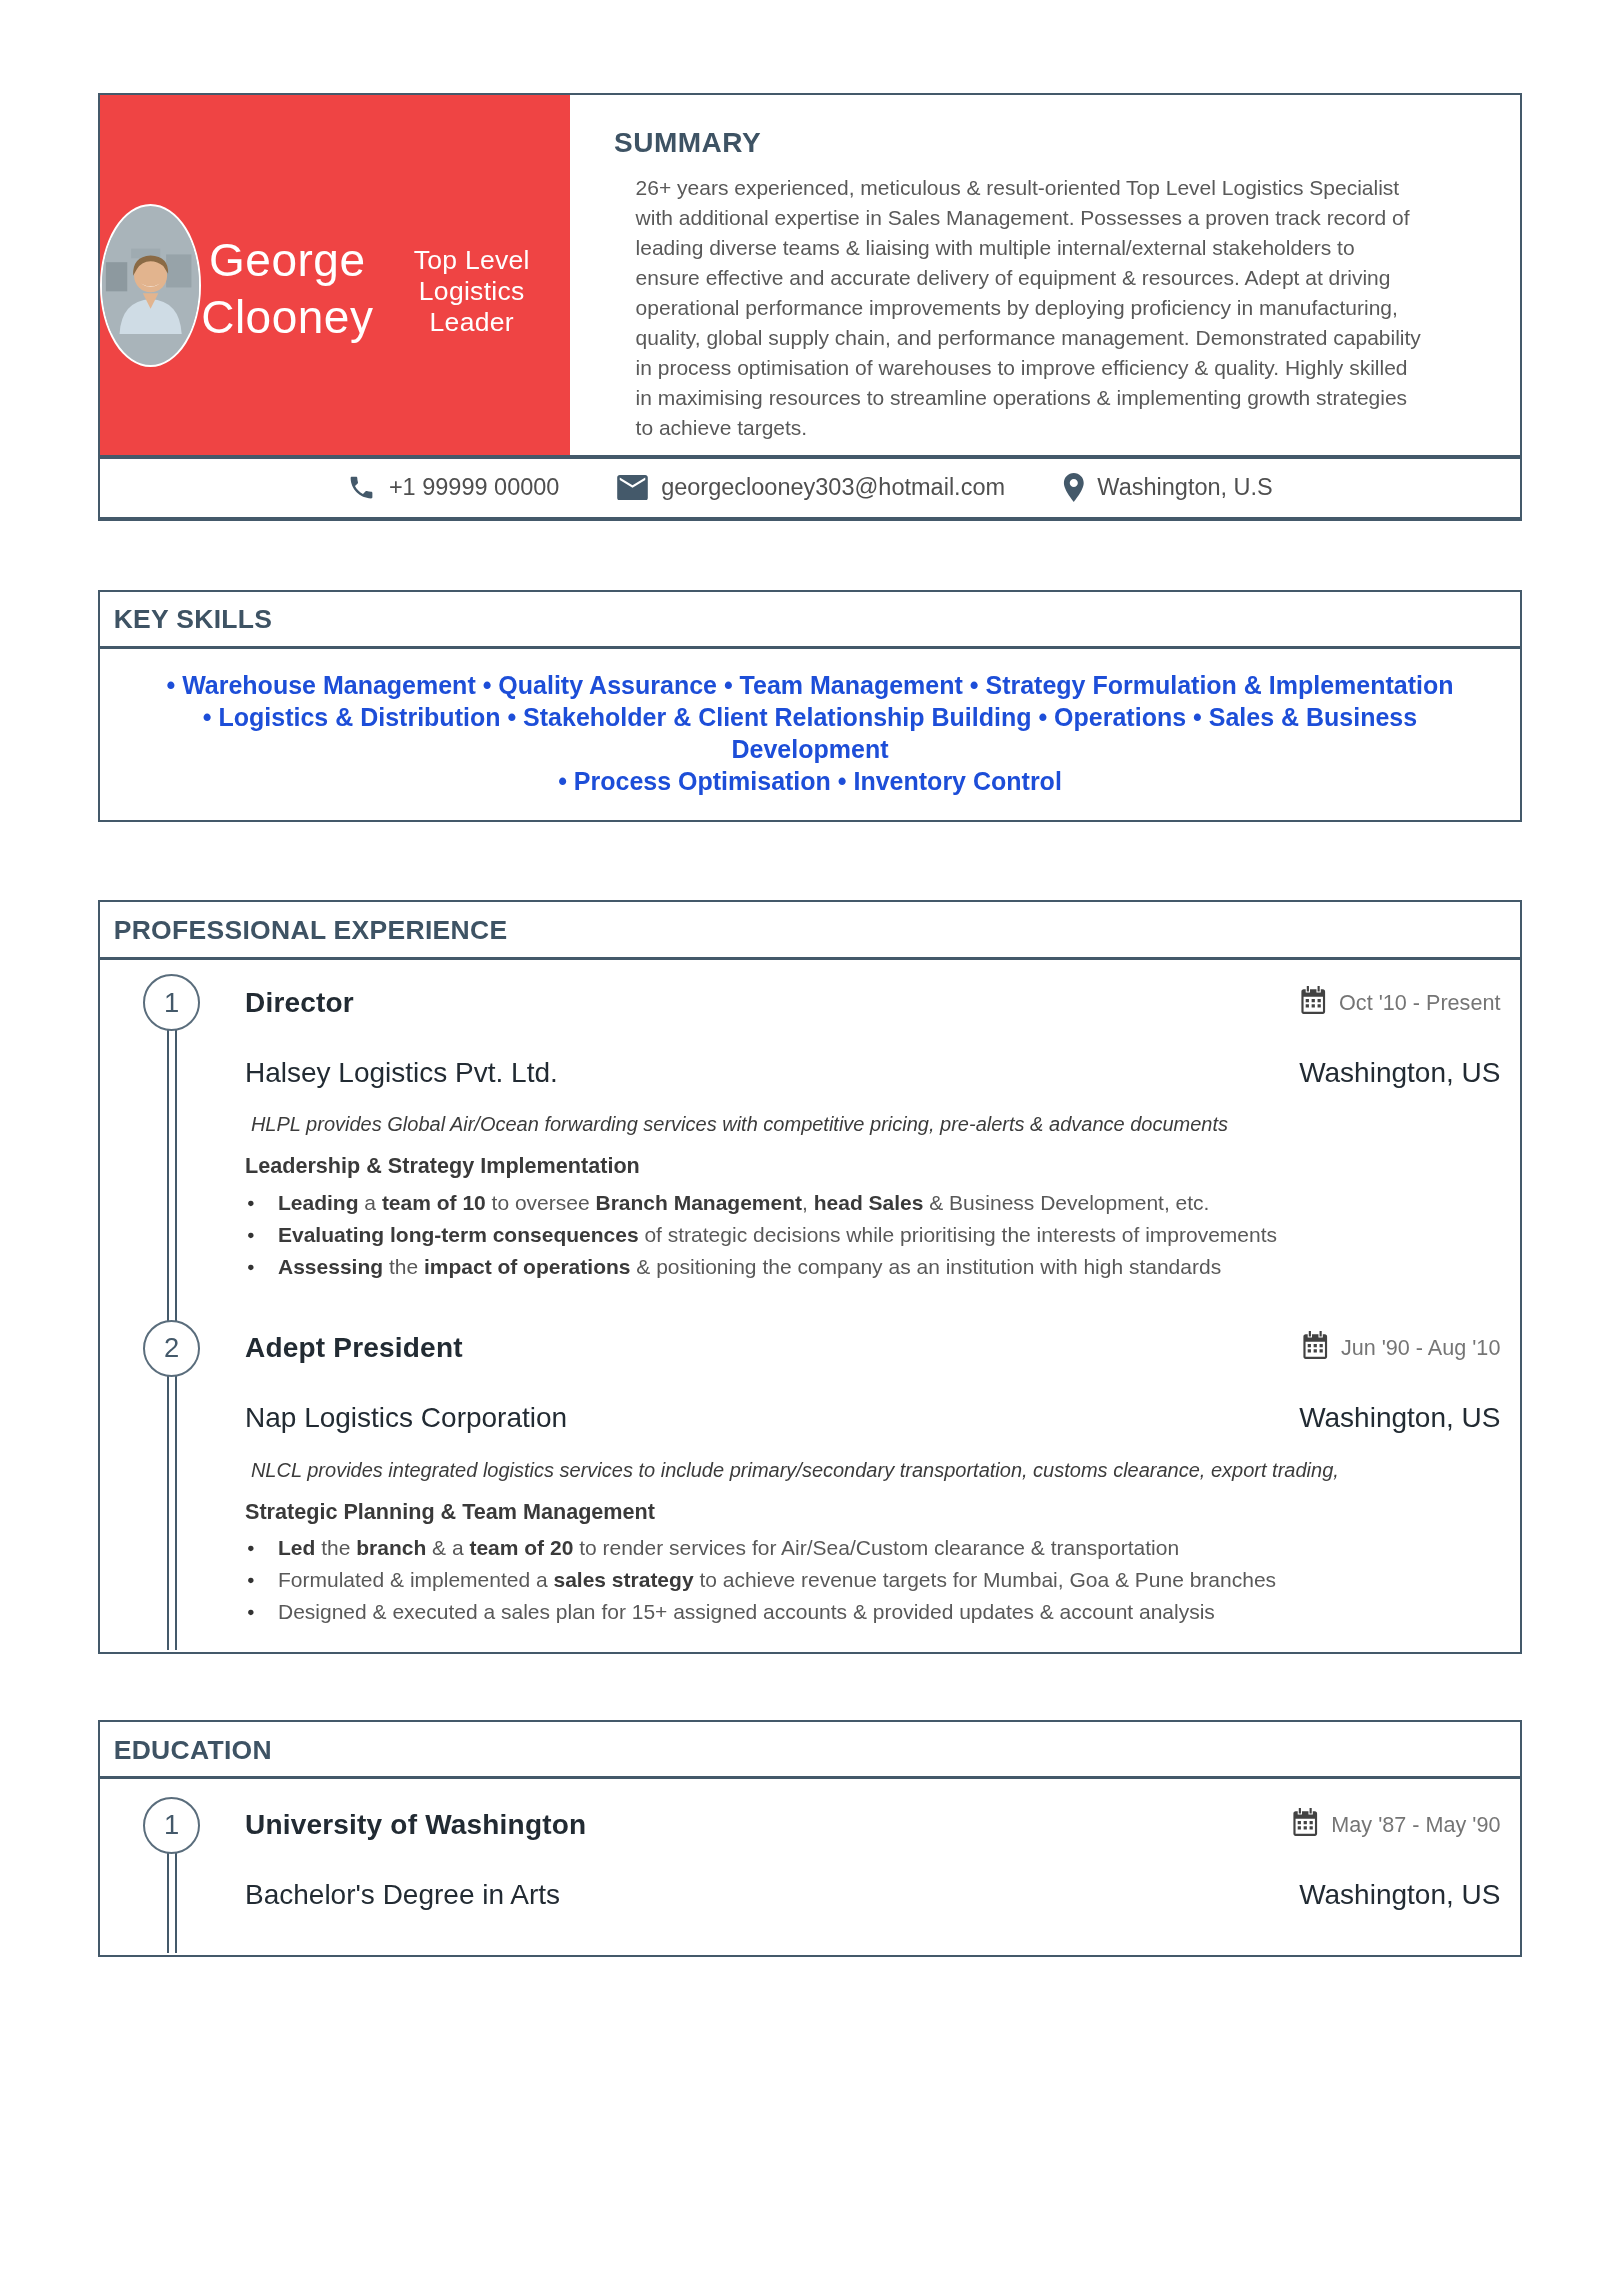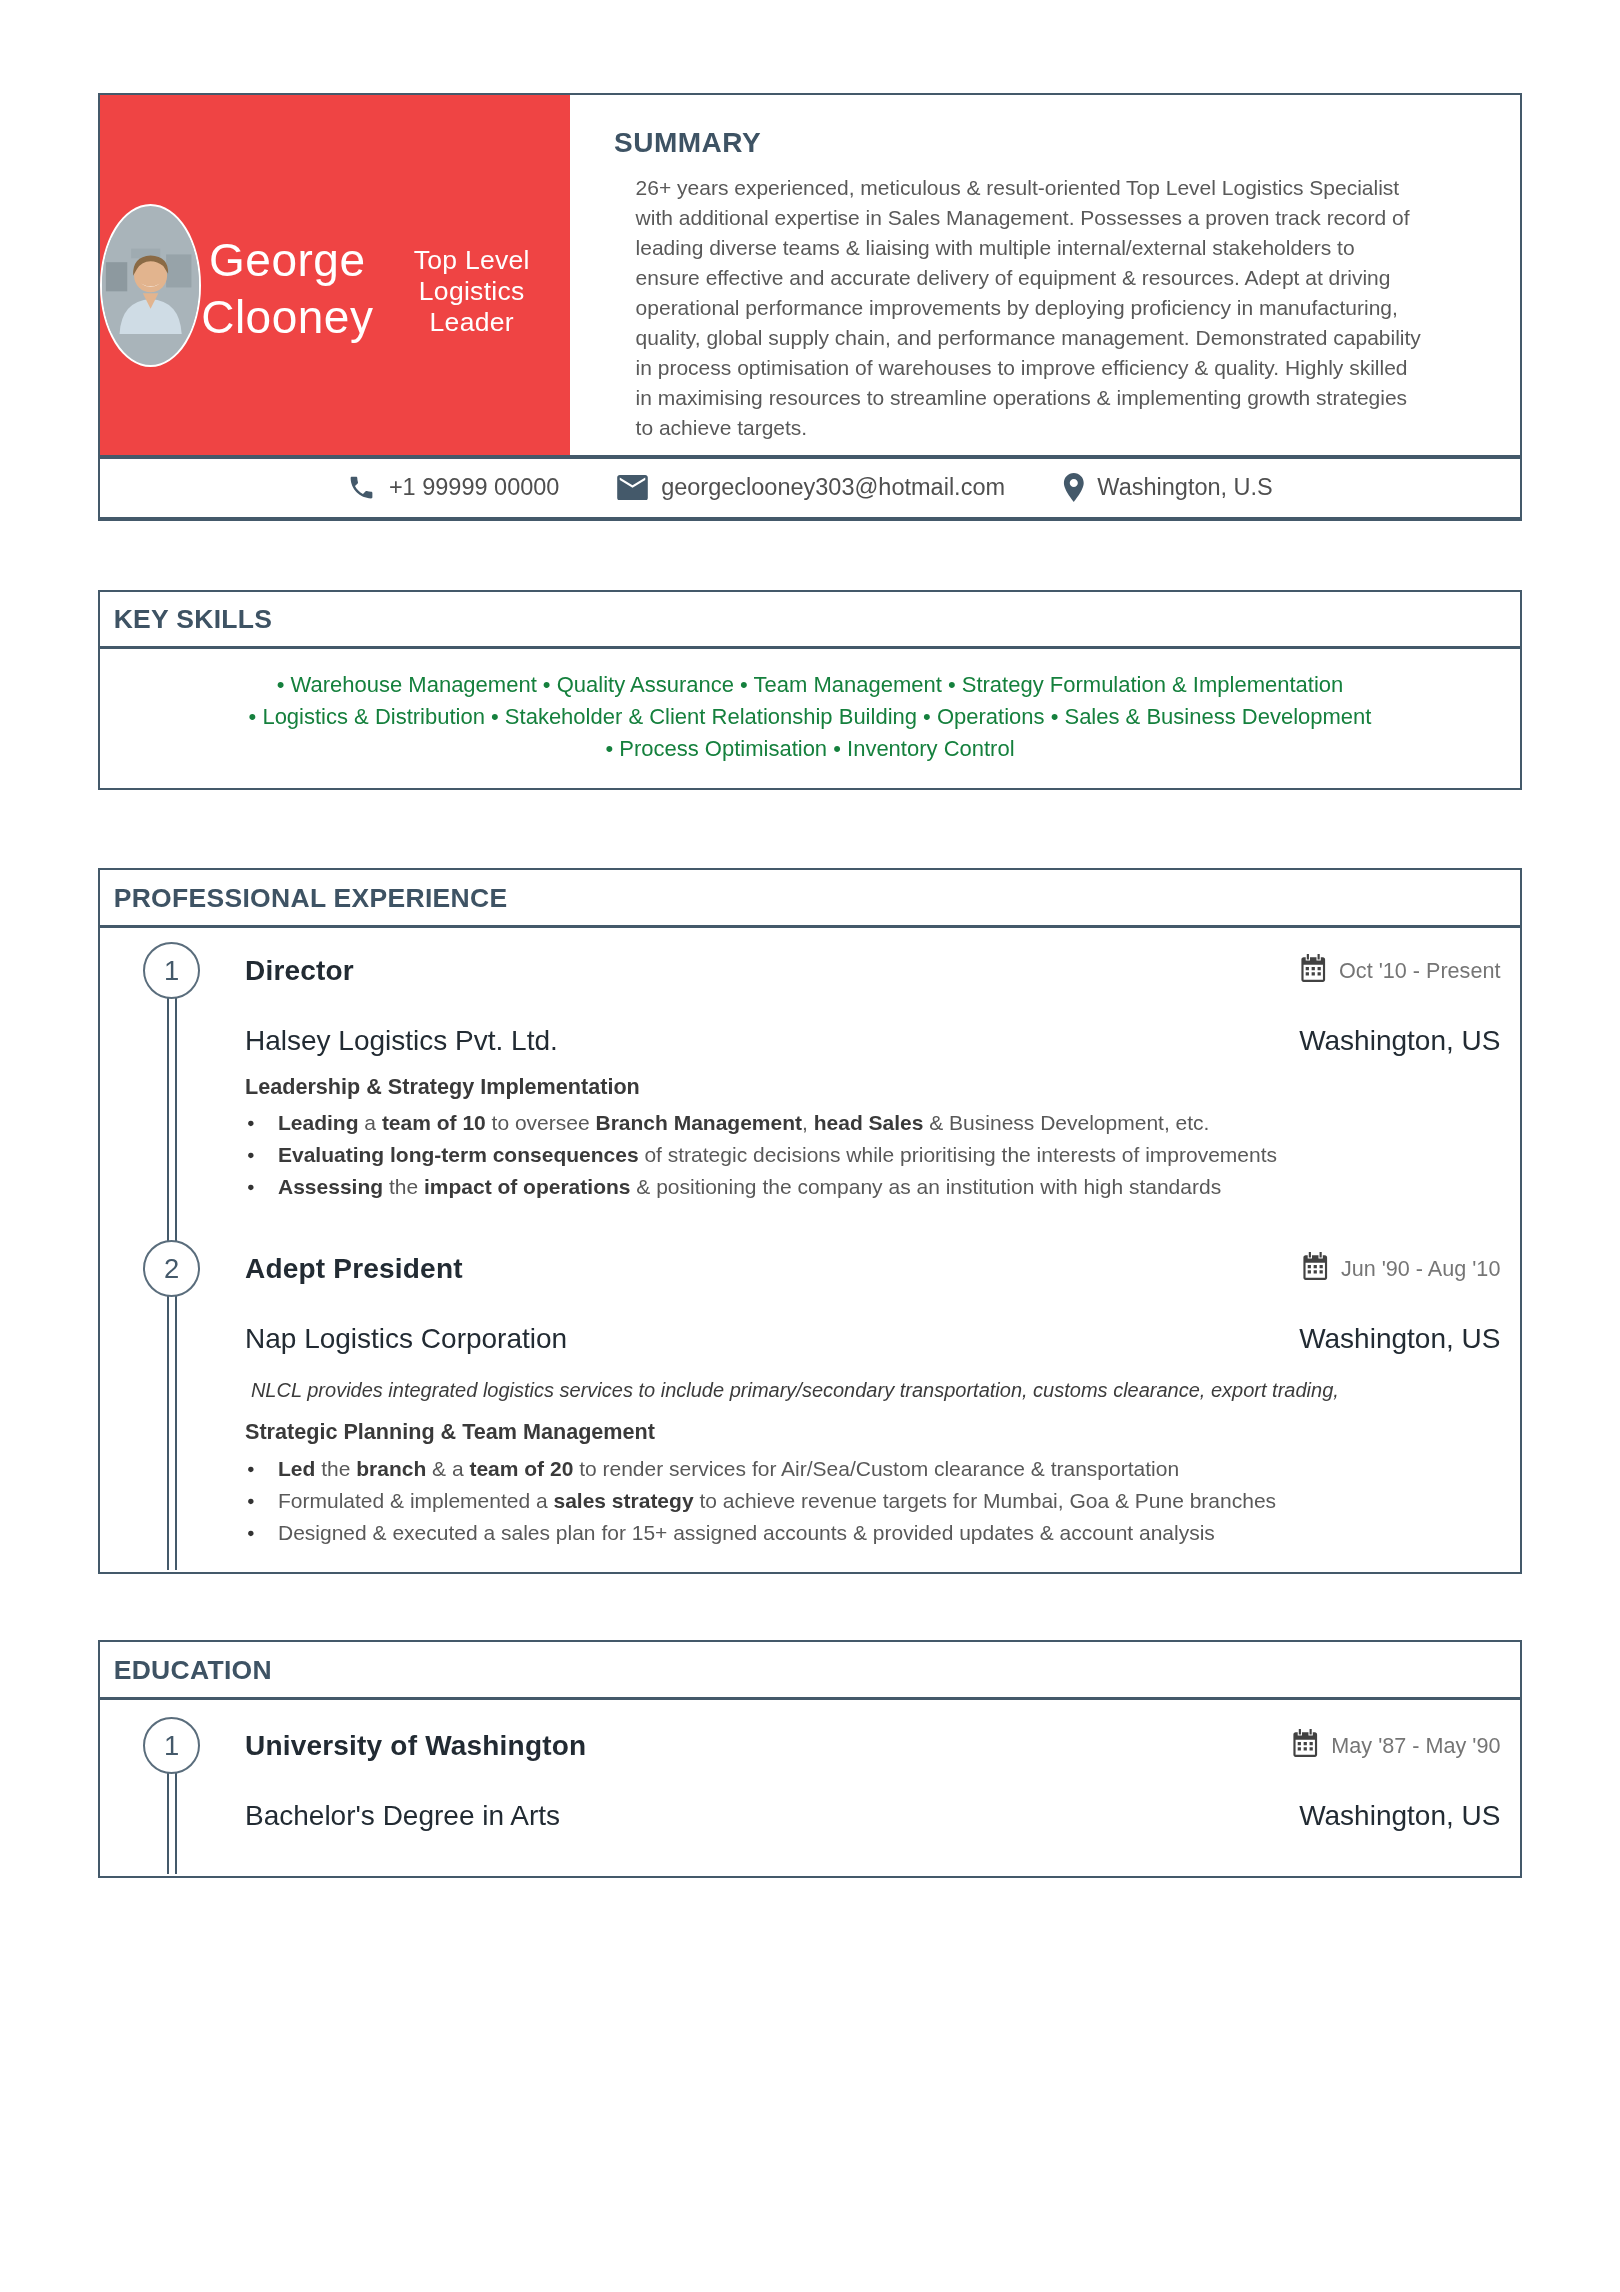--- a/index.html
+++ b/index.html
@@ -29,21 +29,21 @@
   .contact-item svg { display:block; }
 
   
   .box { border:2.5px solid #44596a; }
   .box-head { padding:12.7px 13.7px 10.8px; font-size:26.5px; font-weight:700; color:#3e5364;
               letter-spacing:0.3px; border-bottom:3.9px solid #44596a; }
   .gap-70 { height:69px; } .gap-80 { height:78px; } .gap-67 { height:66px; }
 
   
   .skills-body { padding:19.6px 29px 23.5px; text-align:center; }
-  .skills-line { font-size:22px; line-height:32px; font-weight:400; color:#15803d; }
+  .skills-line { font-size:25px; line-height:32px; font-weight:700; color:#1d4ed8; }
 
   
   .section-body { position:relative; padding:14.7px 0 23.5px 0; }
   .timeline-line { position:absolute; left:67px; width:9.8px; top:45px; bottom:2px;
                    border-left:2.9px solid #44596a; border-right:2.9px solid #44596a; z-index:0; }
   .edu-body { padding:17.6px 0 44px 0; }
   .entry { display:grid; grid-template-columns:145px 1fr; }
   .entry + .entry { margin-top:37px; }
   .entry-gutter { position:relative; }
   .num-circle { position:relative; z-index:1; margin-left:43px; width:57px; height:57px;
@@ -157,20 +157,21 @@
                     <path fill="#424242" d="M5 12h3v3H5zM10.5 12h3v3h-3zM16 12h3v3h-3zM5 17h3v3H5zM10.5 17h3v3h-3zM16 17h3v3h-3z"></path>
                   </svg>
               </span>
               <span>Oct '10 -  Present</span>
             </div>
           </div>
           <div class="row-flex row2">
             <div class="company">Halsey Logistics Pvt. Ltd.</div>
             <div class="place">Washington, US</div>
           </div>
+          <div class="desc-italic">HLPL provides Global Air/Ocean forwarding services with competitive pricing, pre-alerts &amp; advance documents</div>
           <div class="job-subtitle">Leadership &amp; Strategy Implementation</div>
           <ul class="bullets">
             <li><span class="seg-b">Leading</span><span> a </span><span class="seg-b">team of 10</span><span> to oversee </span><span class="seg-b">Branch Management</span><span>, </span><span class="seg-b">head Sales</span><span> &amp; Business Development, etc.</span></li>
             <li><span class="seg-b">Evaluating long-term consequences</span><span> of strategic decisions while prioritising the interests of improvements</span></li>
             <li><span class="seg-b">Assessing</span><span> the </span><span class="seg-b">impact of operations</span><span> &amp; positioning the company as an institution with high standards</span></li>
           </ul>
         </div>
       </div>
 
       <div class="entry">

